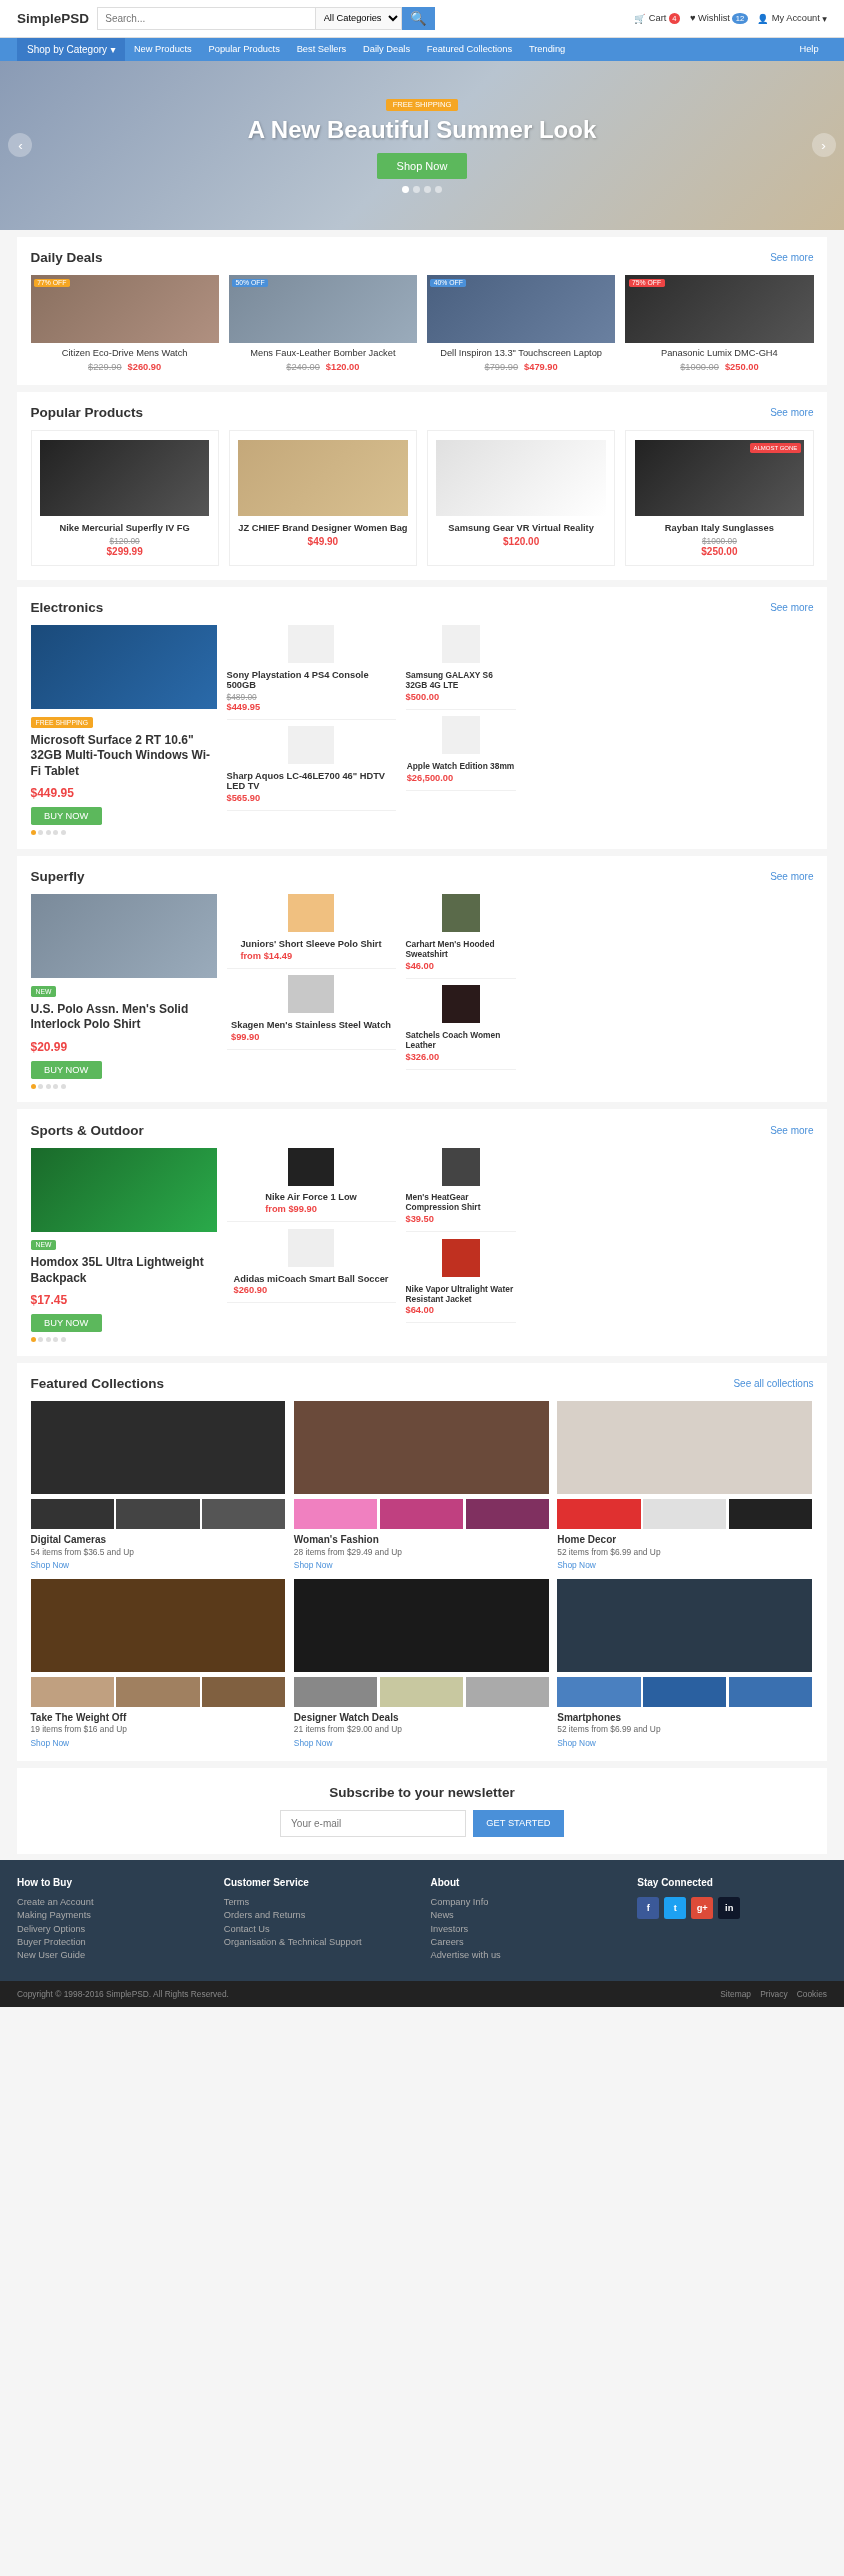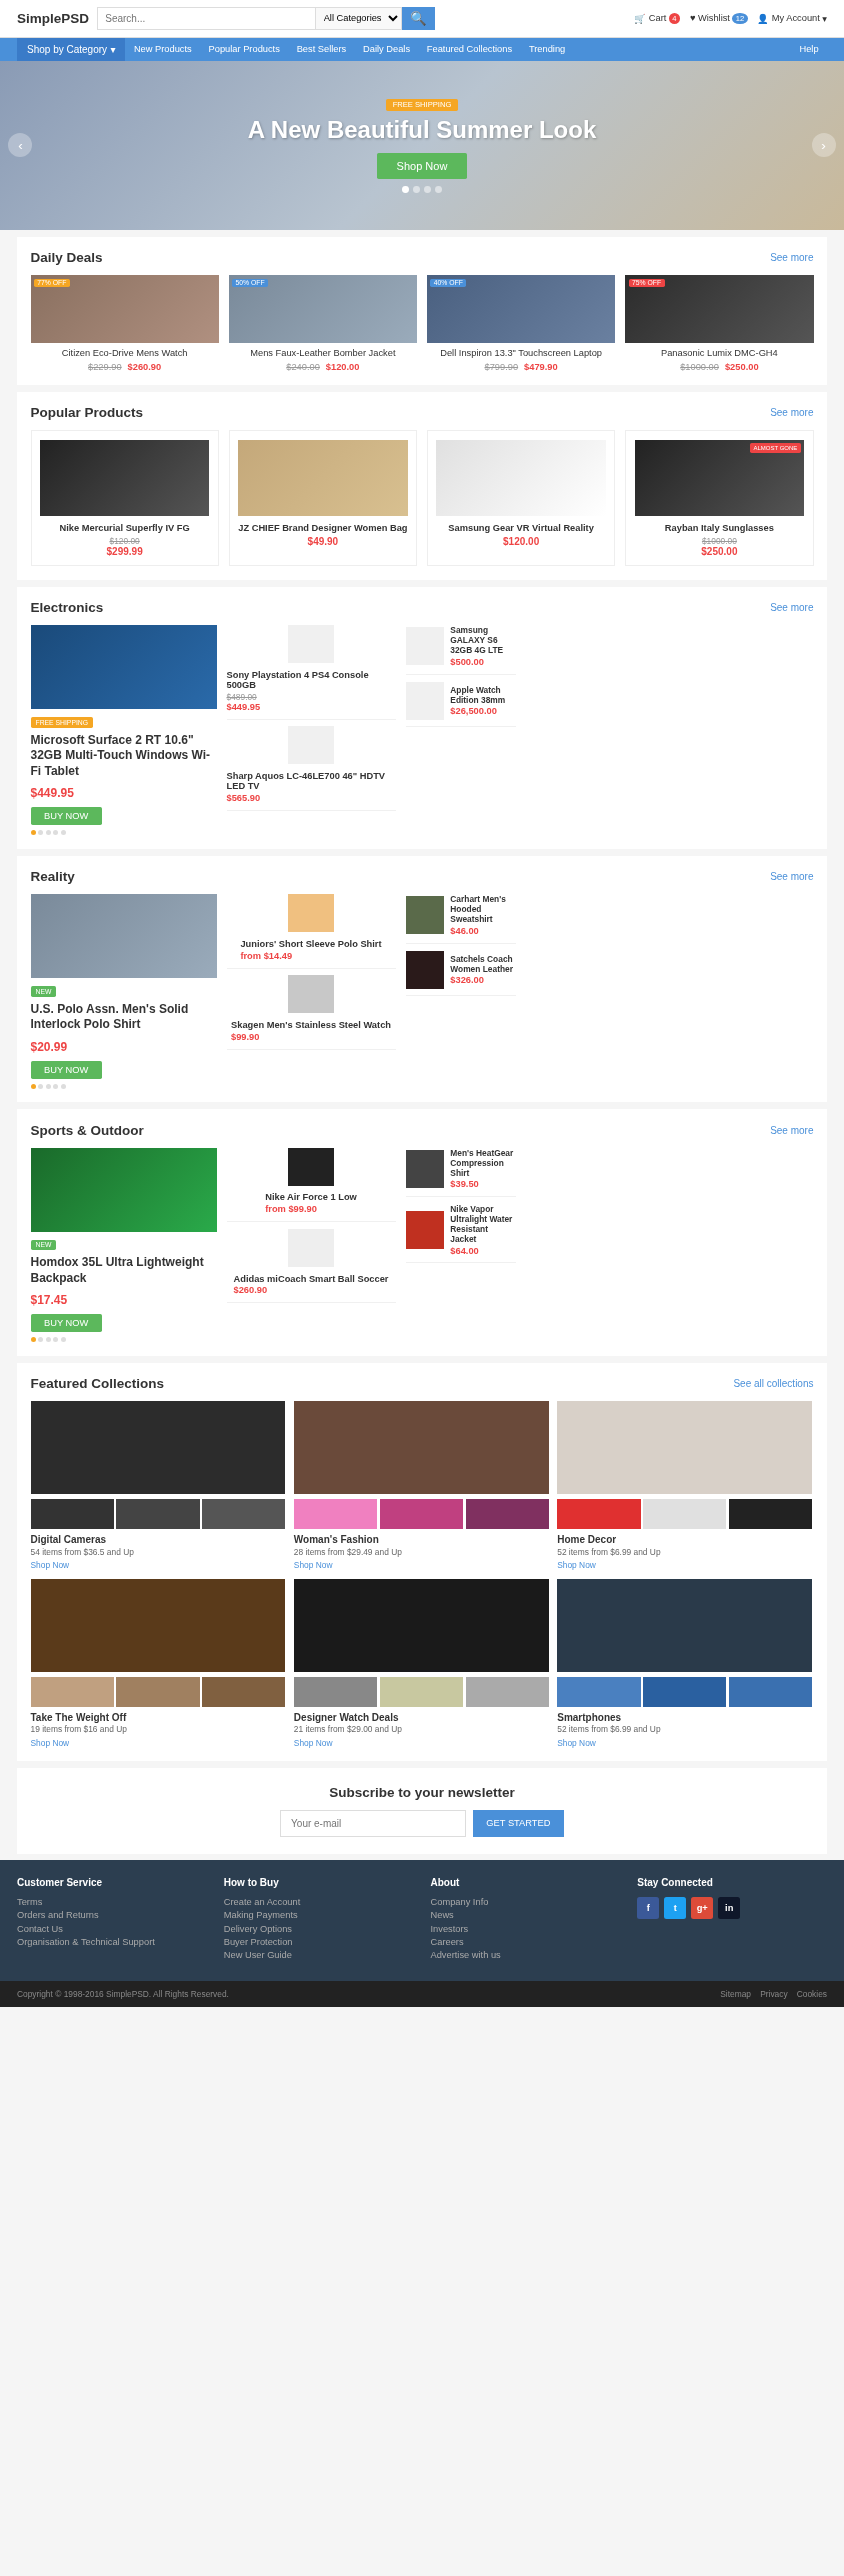--- a/index.html
+++ b/index.html
@@ -78,21 +78,21 @@
     .rating-dot { width: 5px; height: 5px; border-radius: 50%; background: #ddd; }
     .rating-dot.active { background: #f5a623; }
     .featured-side { flex: 0 0 169px; display: flex; flex-direction: column; gap: 6.8px; }
     .side-item { display: flex; gap: 6.8px; align-items: center; border-bottom: 0.8px solid #f0f0f0; padding-bottom: 6.8px; flex-direction: column; }
     .side-img { width: 46px; height: 38px; background: #f0f0f0; flex-shrink: 0; display: flex; align-items: center; justify-content: center; font-size: 7.6px; color: #999; }
     .side-info { flex: 1; }
     .side-name { font-size: 9.3px; font-weight: bold; margin-bottom: 1.7px; }
     .side-price-old { color: #999; text-decoration: line-through; font-size: 8.4px; }
     .side-price-new { color: #e44; font-size: 9.3px; font-weight: bold; }
     .featured-right { flex: 0 0 110px; display: flex; flex-direction: column; gap: 6.8px; }
-    .right-item { display: flex; gap: 6.8px; align-items: center; border-bottom: 0.8px solid #f0f0f0; padding-bottom: 6.8px; }
+    .right-item { display: flex; gap: 6.8px; align-items: center; border-bottom: 0.8px solid #f0f0f0; padding-bottom: 6.8px; flex-direction: column; }
     .right-img { width: 38px; height: 38px; background: #f0f0f0; flex-shrink: 0; display: flex; align-items: center; justify-content: center; font-size: 7.6px; color: #999; }
     .right-info .side-name { font-size: 8.4px; }
 
     
     .collections-grid { display: flex; gap: 8.4px; flex-wrap: wrap; }
     .collection-item { flex: 0 0 calc(33.33% - 6px); }
     .collection-img { width: 100%; height: 93px; background: #ddd; display: flex; align-items: center; justify-content: center; font-size: 8.4px; color: #999; margin-bottom: 5px; overflow: hidden; position: relative; }
     .collection-mini-imgs { display: flex; gap: 2.5px; margin-bottom: 5px; }
     .mini-img { flex: 1; height: 30px; background: #e8e8e8; display: flex; align-items: center; justify-content: center; font-size: 6.8px; color: #aaa; }
     .collection-name { font-size: 10px; font-weight: bold; margin-bottom: 1.7px; }
@@ -324,21 +324,21 @@
           <div class="side-name">Apple Watch Edition 38mm</div>
           <div class="side-price-new">$26,500.00</div>
         </div>
       </div>
     </div>
   </div>
 </div>
 
 <div class="section">
   <div class="section-header">
-    <span class="section-title">Reality</span>
+    <span class="section-title">Superfly</span>
     <span class="see-more">See more</span>
   </div>
   <div class="featured-section">
     <div class="featured-main">
       <div class="featured-img img-placeholder-shirt"></div>
       <span class="featured-badge featured-badge-new">NEW</span>
       <div class="featured-title">U.S. Polo Assn. Men's Solid Interlock Polo Shirt</div>
       <div class="featured-price">$20.99</div>
       <button class="buy-now-btn">BUY NOW</button>
       <div class="rating-dots">
@@ -520,33 +520,33 @@
   <h3>Subscribe to your newsletter</h3>
   <div class="newsletter-form">
     <input type="email" placeholder="Your e-mail" style="">
     <button>GET STARTED</button>
   </div>
 </div>
 
 <div class="footer">
   <div class="footer-grid">
     <div class="footer-col">
-      <h4>Customer Service</h4>
-      <a>Terms</a>
-      <a>Orders and Returns</a>
-      <a>Contact Us</a>
-      <a>Organisation &amp; Technical Support</a>
-    </div>
-    <div class="footer-col">
       <h4>How to Buy</h4>
       <a>Create an Account</a>
       <a>Making Payments</a>
       <a>Delivery Options</a>
       <a>Buyer Protection</a>
       <a>New User Guide</a>
+    </div>
+    <div class="footer-col">
+      <h4>Customer Service</h4>
+      <a>Terms</a>
+      <a>Orders and Returns</a>
+      <a>Contact Us</a>
+      <a>Organisation &amp; Technical Support</a>
     </div>
     <div class="footer-col">
       <h4>About</h4>
       <a>Company Info</a>
       <a>News</a>
       <a>Investors</a>
       <a>Careers</a>
       <a>Advertise with us</a>
     </div>
     <div class="footer-col">

